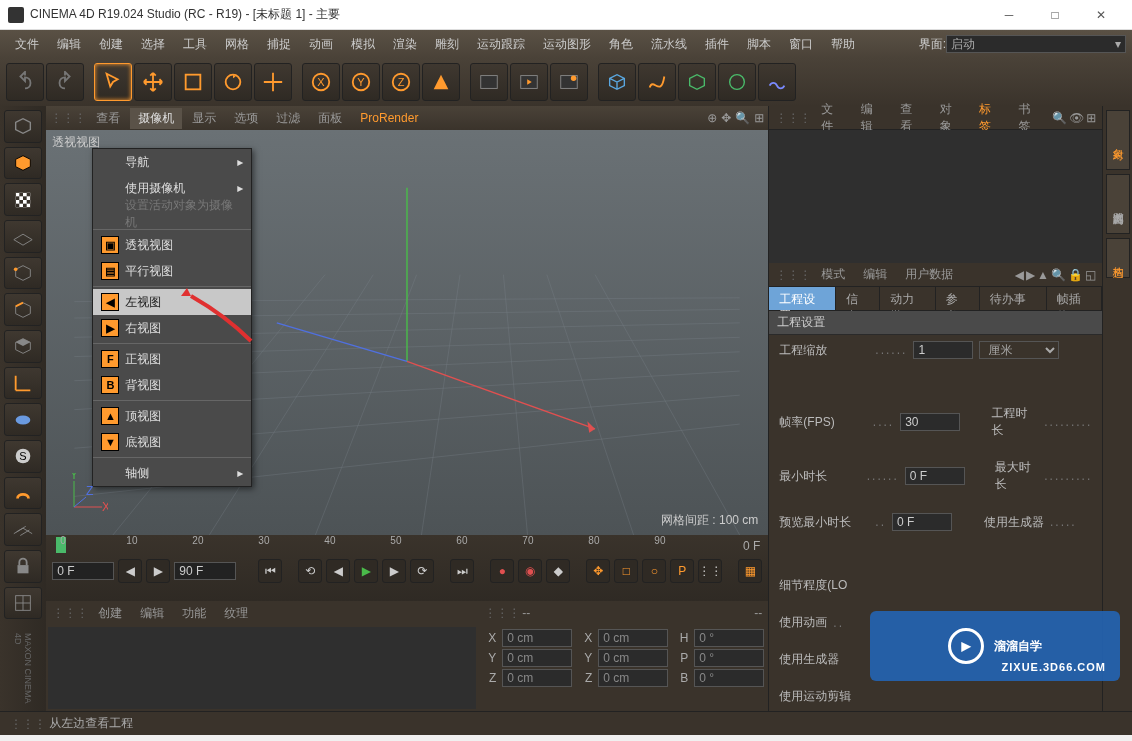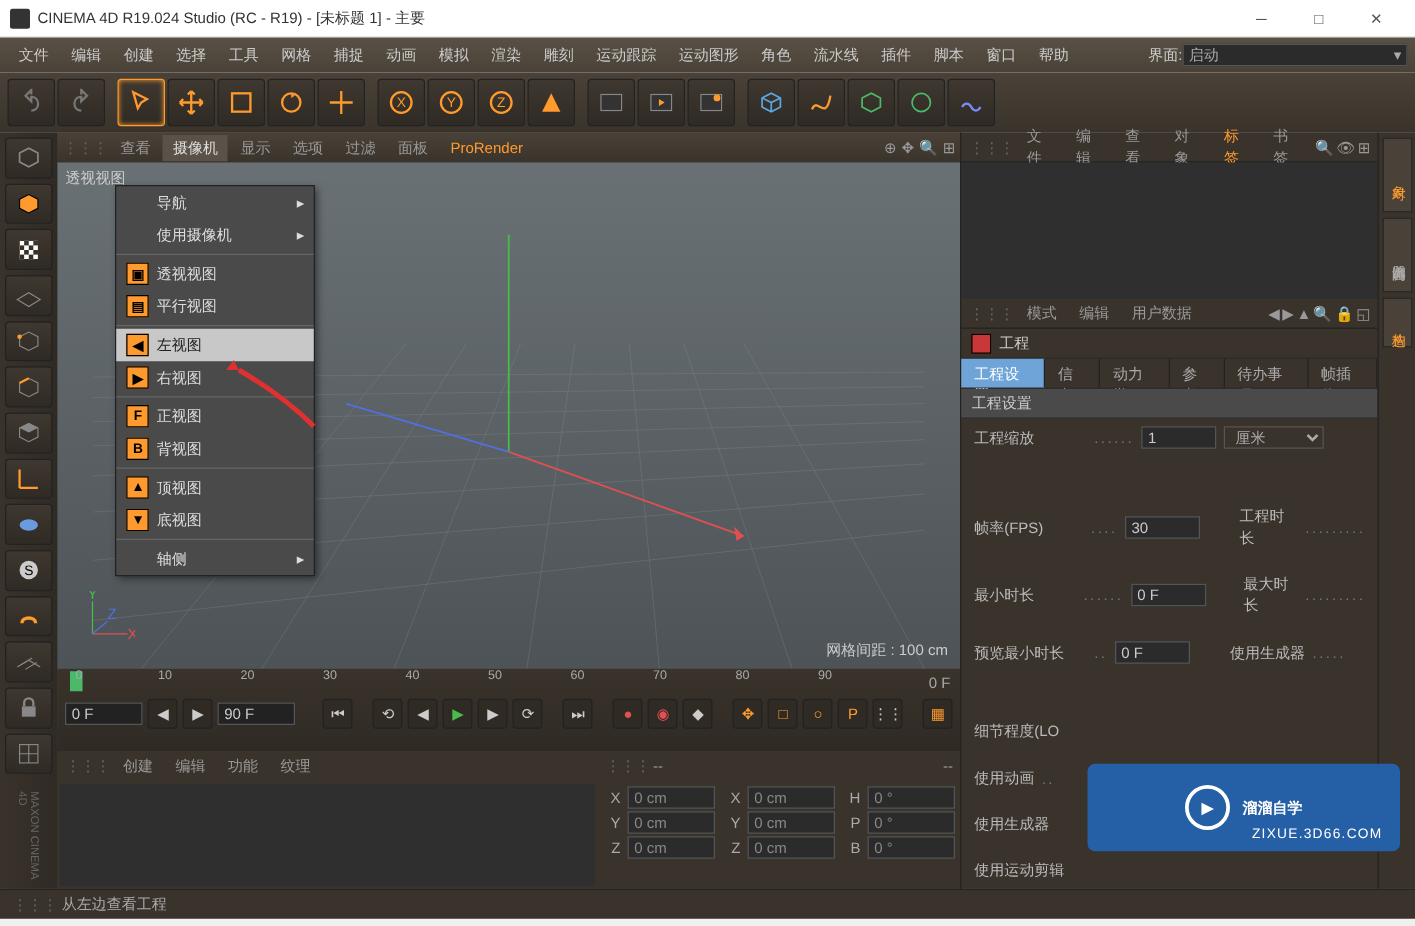--- a/index.html
+++ b/index.html
@@ -67,21 +67,21 @@
 .rtab2.active { background:#6ea4d8; color:#fff; }
 .rfields { padding:6px 10px; display:flex; flex-direction:column; gap:20px; color:#bbb; }
 .rrow { display:flex; align-items:center; gap:6px; }
 .rlab { width:90px; }
 .rin { width:60px; height:18px; background:#2b2b2b; border:1px solid #555; color:#ccc; padding:0 4px; }
 .rbtn { width:200px; height:20px; background:linear-gradient(#555,#333); border:1px solid #222; border-radius:10px; color:#ddd; text-align:center; }
 .rightstrip { width:32px; background:#3a332b; display:flex; flex-direction:column; align-items:center; padding-top:4px; border-left:1px solid #222; }
 .rsbtn { width:24px; height:60px; background:#4a4238; border:1px solid #222; margin-bottom:4px; writing-mode:vertical-rl; color:#ff9a2e; display:flex; align-items:center; justify-content:center; font-size:11px; }
 .statusbar { height:24px; background:#3a332b; display:flex; align-items:center; padding:0 10px; color:#aaa; border-top:1px solid #222; }
 .watermark { position:absolute; right:12px; bottom:60px; width:250px; height:70px; background:rgba(35,100,180,0.9); border-radius:6px; display:flex; align-items:center; justify-content:center; color:#fff; font-size:22px; font-weight:bold; gap:10px; }
-.watermark .sub { font-size:11px; font-weight:normal; position:absolute; bottom:8px; right:14px; letter-spacing:1px; }
+.watermark .sub { font-size:11px; font-weight:bold; position:absolute; bottom:8px; right:14px; letter-spacing:1px; }
 .playicon { width:36px; height:36px; border:3px solid #fff; border-radius:50%; display:flex; align-items:center; justify-content:center; }
 .dots { color:#777; letter-spacing:2px; }
 </style>
 </head>
 <body>
 
 <div class="titlebar">
   <div class="icon"></div>
   <div class="title">CINEMA 4D R19.024 Studio (RC - R19) - [未标题 1] - 主要</div>
   <div class="winbtn">─</div>
@@ -361,20 +361,24 @@
         <div class="dditem">
             <span style="width:18px"></span>
             <span>导航</span>
             <span class="arr">▸</span>
           </div>
         <div class="dditem">
             <span style="width:18px"></span>
             <span>使用摄像机</span>
             <span class="arr">▸</span>
           </div>
+        <div class="dditem disabled">
+            <span style="width:18px"></span>
+            <span>设置活动对象为摄像机</span>
+          </div>
         <div class="sep"></div>
         <div class="dditem">
             <span class="ic">▣</span>
             <span>透视视图</span>
           </div>
         <div class="dditem">
             <span class="ic">▤</span>
             <span>平行视图</span>
           </div>
         <div class="sep"></div>
@@ -543,24 +547,20 @@
       <span class="rtab">编辑</span>
       <span class="rtab">用户数据</span>
       <span style="flex:1"></span>
       <span>◀</span>
       <span>▶</span>
       <span>▲</span>
       <span>🔍</span>
       <span>🔒</span>
       <span>◱</span>
     </div>
-    <div class="rprow">
-      <span class="ic2"></span>
-      <span>工程</span>
-    </div>
     <div class="rtabs2">
       <div class="rtab2 active">工程设置</div>
       <div class="rtab2">信息</div>
       <div class="rtab2">动力学</div>
       <div class="rtab2">参考</div>
       <div class="rtab2">待办事项</div>
       <div class="rtab2">帧插值</div>
     </div>
     <div class="rprow" style="background:#4a4a4a">工程设置</div>
     <div class="rfields">

